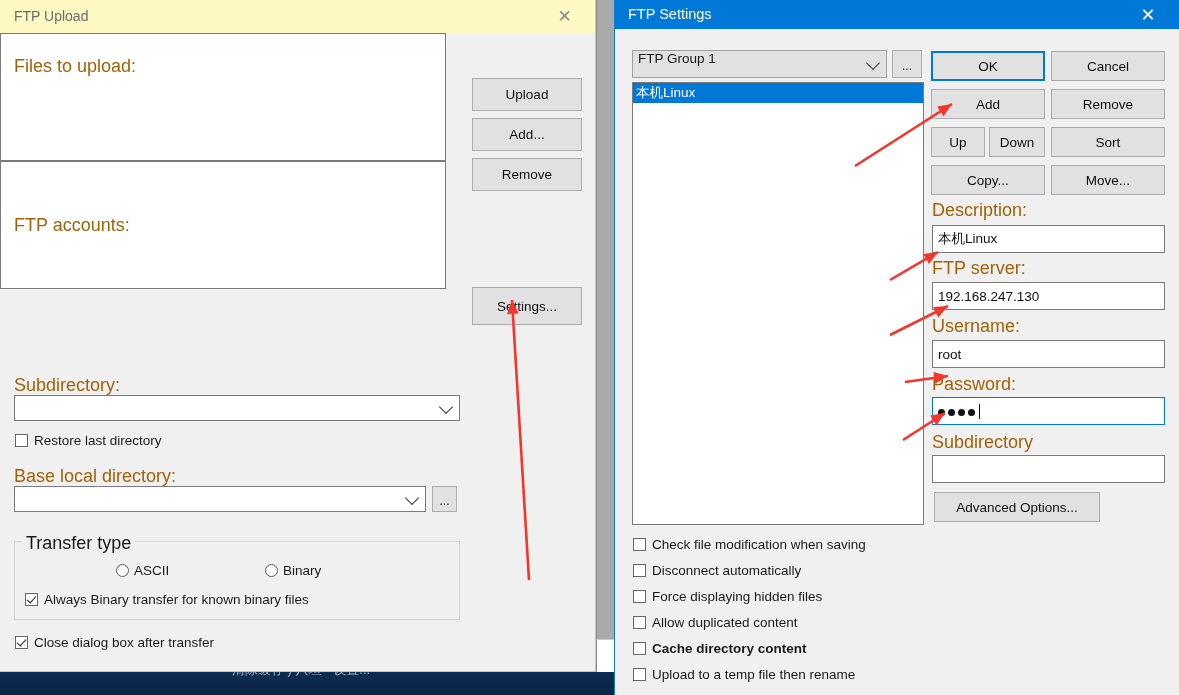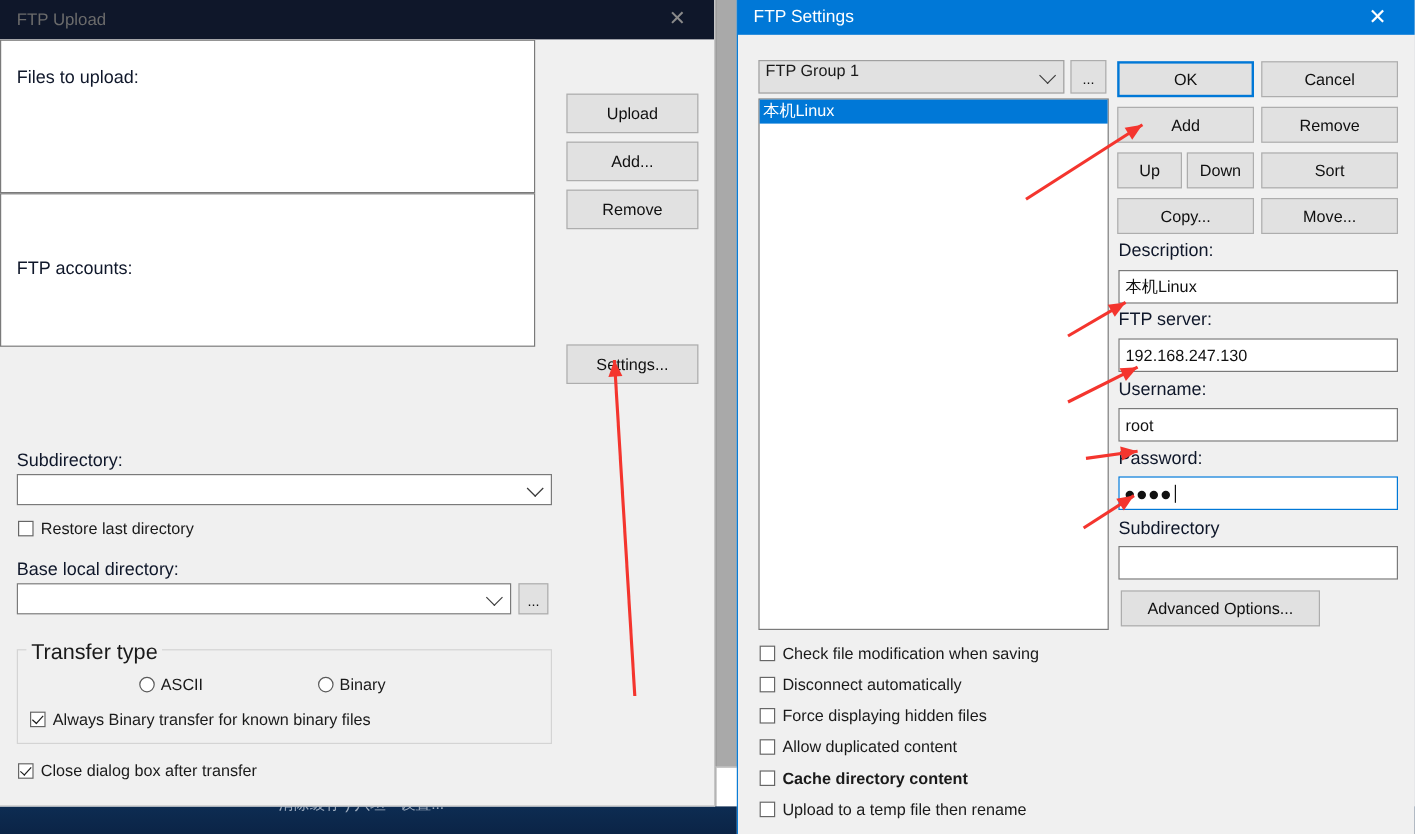--- a/index.html
+++ b/index.html
@@ -41,34 +41,34 @@
   .field.focus{border:1px solid #0078d7;}
   .listbox{box-sizing:border-box;background:#fff;border:1px solid #7a7a7a;}
   .combo{
     box-sizing:border-box;background:#fff;border:1px solid #7a7a7a;
     display:flex;align-items:flex-start;padding:0 5px;font-size:13.5px;position:relative;
   }
   .combo.grey{background:#e1e1e1;border:1px solid #a0a0a0;}
   .chev{position:absolute;right:8px;top:50%;width:9px;height:9px;margin-top:-6px;
     border-right:1.4px solid #3a3a3a;border-bottom:1.4px solid #3a3a3a;
     transform:rotate(45deg);}
-  .lbl{position:absolute;font-size:15px;color:#0f172a;white-space:nowrap;}
+  .lbl{position:absolute;font-size:18px;color:#a16207;white-space:nowrap;}
   .cbrow{position:absolute;display:flex;align-items:center;white-space:nowrap;font-size:13.5px;}
   .cbox{width:13px;height:13px;box-sizing:border-box;background:#fff;border:1px solid #666;
     margin-right:6px;position:relative;flex:0 0 auto;}
   .cbox.on::after{content:"";position:absolute;left:3px;top:0px;width:4px;height:8px;
     border-right:1.6px solid #1b1b1b;border-bottom:1.6px solid #1b1b1b;transform:rotate(42deg);}
   .rrow{position:absolute;display:flex;align-items:center;white-space:nowrap;font-size:13.5px;}
   .radio{width:13px;height:13px;box-sizing:border-box;border:1.4px solid #5a5a5a;border-radius:50%;
     background:#fff;margin-right:5px;flex:0 0 auto;}
 
   
   #dlg-upload{left:0;top:0;width:596px;height:672px;background:#f0f0f0;
     border:1px solid #c6c6c6;border-left:none;border-top:none;box-sizing:border-box;}
-  #upload-titlebar{position:absolute;left:0;top:0;width:595px;height:33px;background:#0f172a;}
+  #upload-titlebar{position:absolute;left:0;top:0;width:595px;height:33px;background:#fef9c3;}
   #upload-title{position:absolute;left:14px;top:8px;font-size:14px;color:#6b6b6b;}
   #upload-close{position:absolute;right:8px;top:0;width:45px;height:32px;
     display:flex;align-items:center;justify-content:center;color:#8a8a8a;font-size:17px;
     font-family:"DejaVu Sans",sans-serif;}
   #upload-body{position:absolute;left:0;top:33px;width:595px;height:638px;background:#f0f0f0;}
 
   
   #dlg-settings{left:614px;top:0;width:565px;height:695px;background:#f0f0f0;
     border-left:1px solid #0a7cd6;box-sizing:border-box;}
   #settings-titlebar{position:absolute;left:0;top:0;width:564px;height:29px;background:#0078d7;}
@@ -113,21 +113,21 @@
     <div class="lbl" style="left:14px;top:23px;">Files to upload:</div>
     <div class="listbox" style="left:14px;top:43px;width:446px;height:128px;"></div>
 
     <div class="btn" style="position:absolute;left:472px;top:45px;width:110px;height:33px;">Upload</div>
     <div class="btn" style="position:absolute;left:472px;top:85px;width:110px;height:33px;">Add...</div>
     <div class="btn" style="position:absolute;left:472px;top:125px;width:110px;height:33px;">Remove</div>
 
     <div class="lbl" style="left:14px;top:182px;">FTP accounts:</div>
     <div class="listbox" style="left:14px;top:202px;width:446px;height:128px;"></div>
 
-    <div class="btn" style="position:absolute;left:472px;top:254px;width:110px;height:33px;">Settings...</div>
+    <div class="btn" style="position:absolute;left:472px;top:254px;width:110px;height:38px;">Settings...</div>
 
     <div class="lbl" style="left:14px;top:342px;">Subdirectory:</div>
     <div class="combo" style="position:absolute;left:14px;top:362px;width:446px;height:26px;">
       <span></span>
       <span class="chev"></span>
     </div>
 
     <div class="cbrow" style="left:15px;top:400px;">
       <span class="cbox"></span>
       <span>Restore last directory</span>

